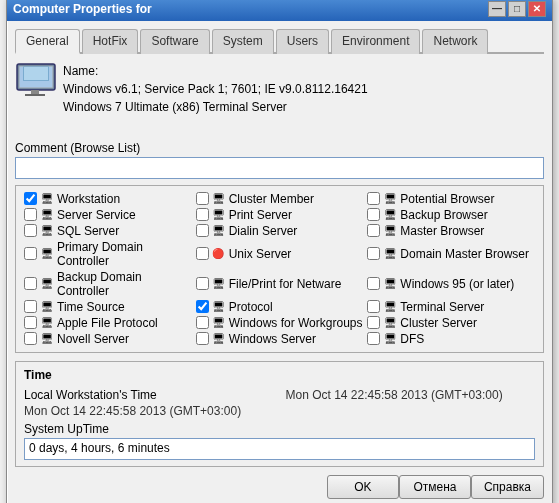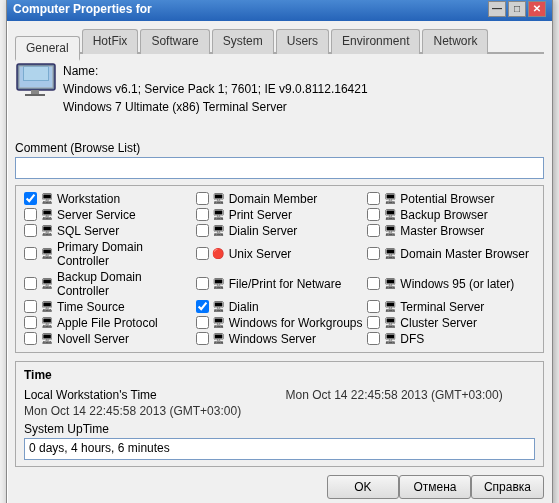--- a/index.html
+++ b/index.html
@@ -69,21 +69,21 @@
       border-top-left-radius: 3px;
       border-top-right-radius: 3px;
       font-size: 12px;
       color: #333;
       position: relative;
       top: 2px;
     }
     .tab.active {
       background: #f0f0f0;
       border-bottom: 2px solid #f0f0f0;
-      top: 9px;
+      top: 2px;
       z-index: 1;
       font-weight: normal;
     }
     .computer-info {
       display: flex;
       align-items: flex-start;
       margin-bottom: 8px;
     }
     .info-text {
       font-size: 12px;
@@ -253,21 +253,21 @@
       <div class="roles-grid">
 
         <div class="role-item">
           <input type="checkbox" checked="" style="">
           <span class="role-icon">🖥</span>
           <span>Workstation</span>
         </div>
         <div class="role-item">
           <input type="checkbox" style="">
           <span class="role-icon">🖥</span>
-          <span>Domain Member</span>
+          <span>Cluster Member</span>
         </div>
         <div class="role-item">
           <input type="checkbox" style="">
           <span class="role-icon">🖥</span>
           <span>Potential Browser</span>
         </div>
 
         <div class="role-item">
           <input type="checkbox" style="">
           <span class="role-icon">🖥</span>
@@ -333,21 +333,21 @@
         </div>
 
         <div class="role-item">
           <input type="checkbox" style="">
           <span class="role-icon">🖥</span>
           <span>Time Source</span>
         </div>
         <div class="role-item">
           <input type="checkbox" checked="" style="">
           <span class="role-icon">🖥</span>
-          <span>Dialin</span>
+          <span>Protocol</span>
         </div>
         <div class="role-item">
           <input type="checkbox" style="">
           <span class="role-icon">🖥</span>
           <span>Terminal Server</span>
         </div>
 
         <div class="role-item">
           <input type="checkbox" style="">
           <span class="role-icon">🖥</span>

